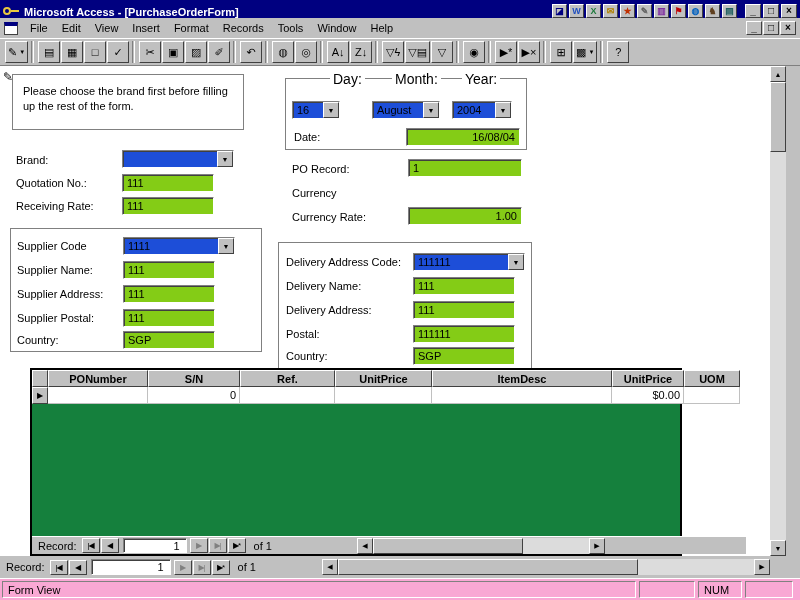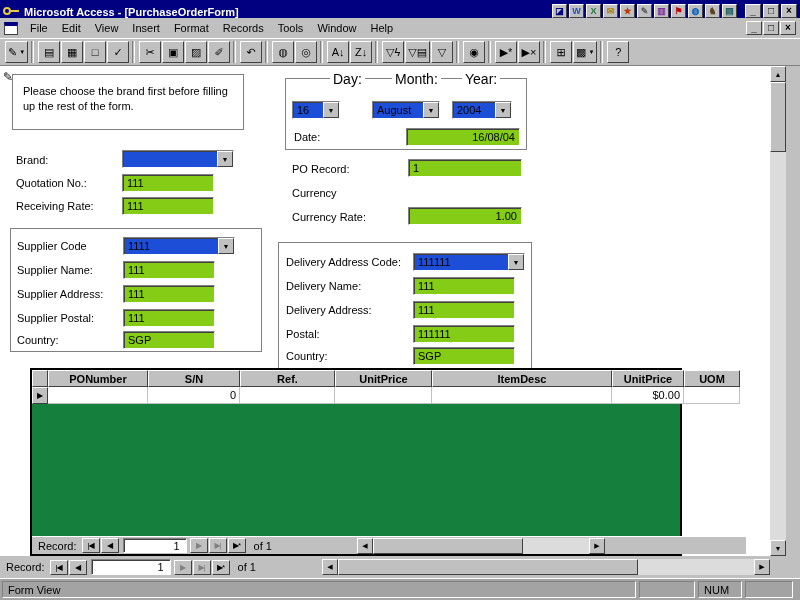--- a/index.html
+++ b/index.html
@@ -74,21 +74,21 @@
 .sf-hscroll{position:absolute;left:325px;top:1px;width:248px}
 .main-hscroll{position:absolute;left:322px;top:3px;width:448px}
 .main-hscroll .sb-thumb{width:300px}
 .vscroll{position:absolute;left:770px;top:66px;width:16px;height:490px;background:#dcdcdc;display:flex;flex-direction:column}
 .vscroll .sb-thumb{height:70px}
 .vscroll .vtrack{flex:1}
 .main-nav{position:absolute;left:0;top:556px;width:800px;height:22px;background:#c0c0c0;display:flex;align-items:center;padding-left:6px}
 .main-nav .recbox{width:80px;height:16px}
 
 
-.statusbar{position:absolute;left:0;top:578px;width:800px;height:22px;background:#a3a3a3;border-top:1px solid #fff;display:flex;gap:3px;padding:2px}
+.statusbar{position:absolute;left:0;top:578px;width:800px;height:22px;background:#f9a8d4;border-top:1px solid #fff;display:flex;gap:3px;padding:2px}
 .spanel{border:1px solid;border-color:#808080 #fff #fff #808080;font-size:11px;padding:2px 5px;height:17px;color:#000;white-space:nowrap;overflow:hidden}
 .spanel.main{width:634px}
 </style>
 </head>
 <body>
 
 <div class="window">
 
   <div class="titlebar">
     <span class="key-icon">

